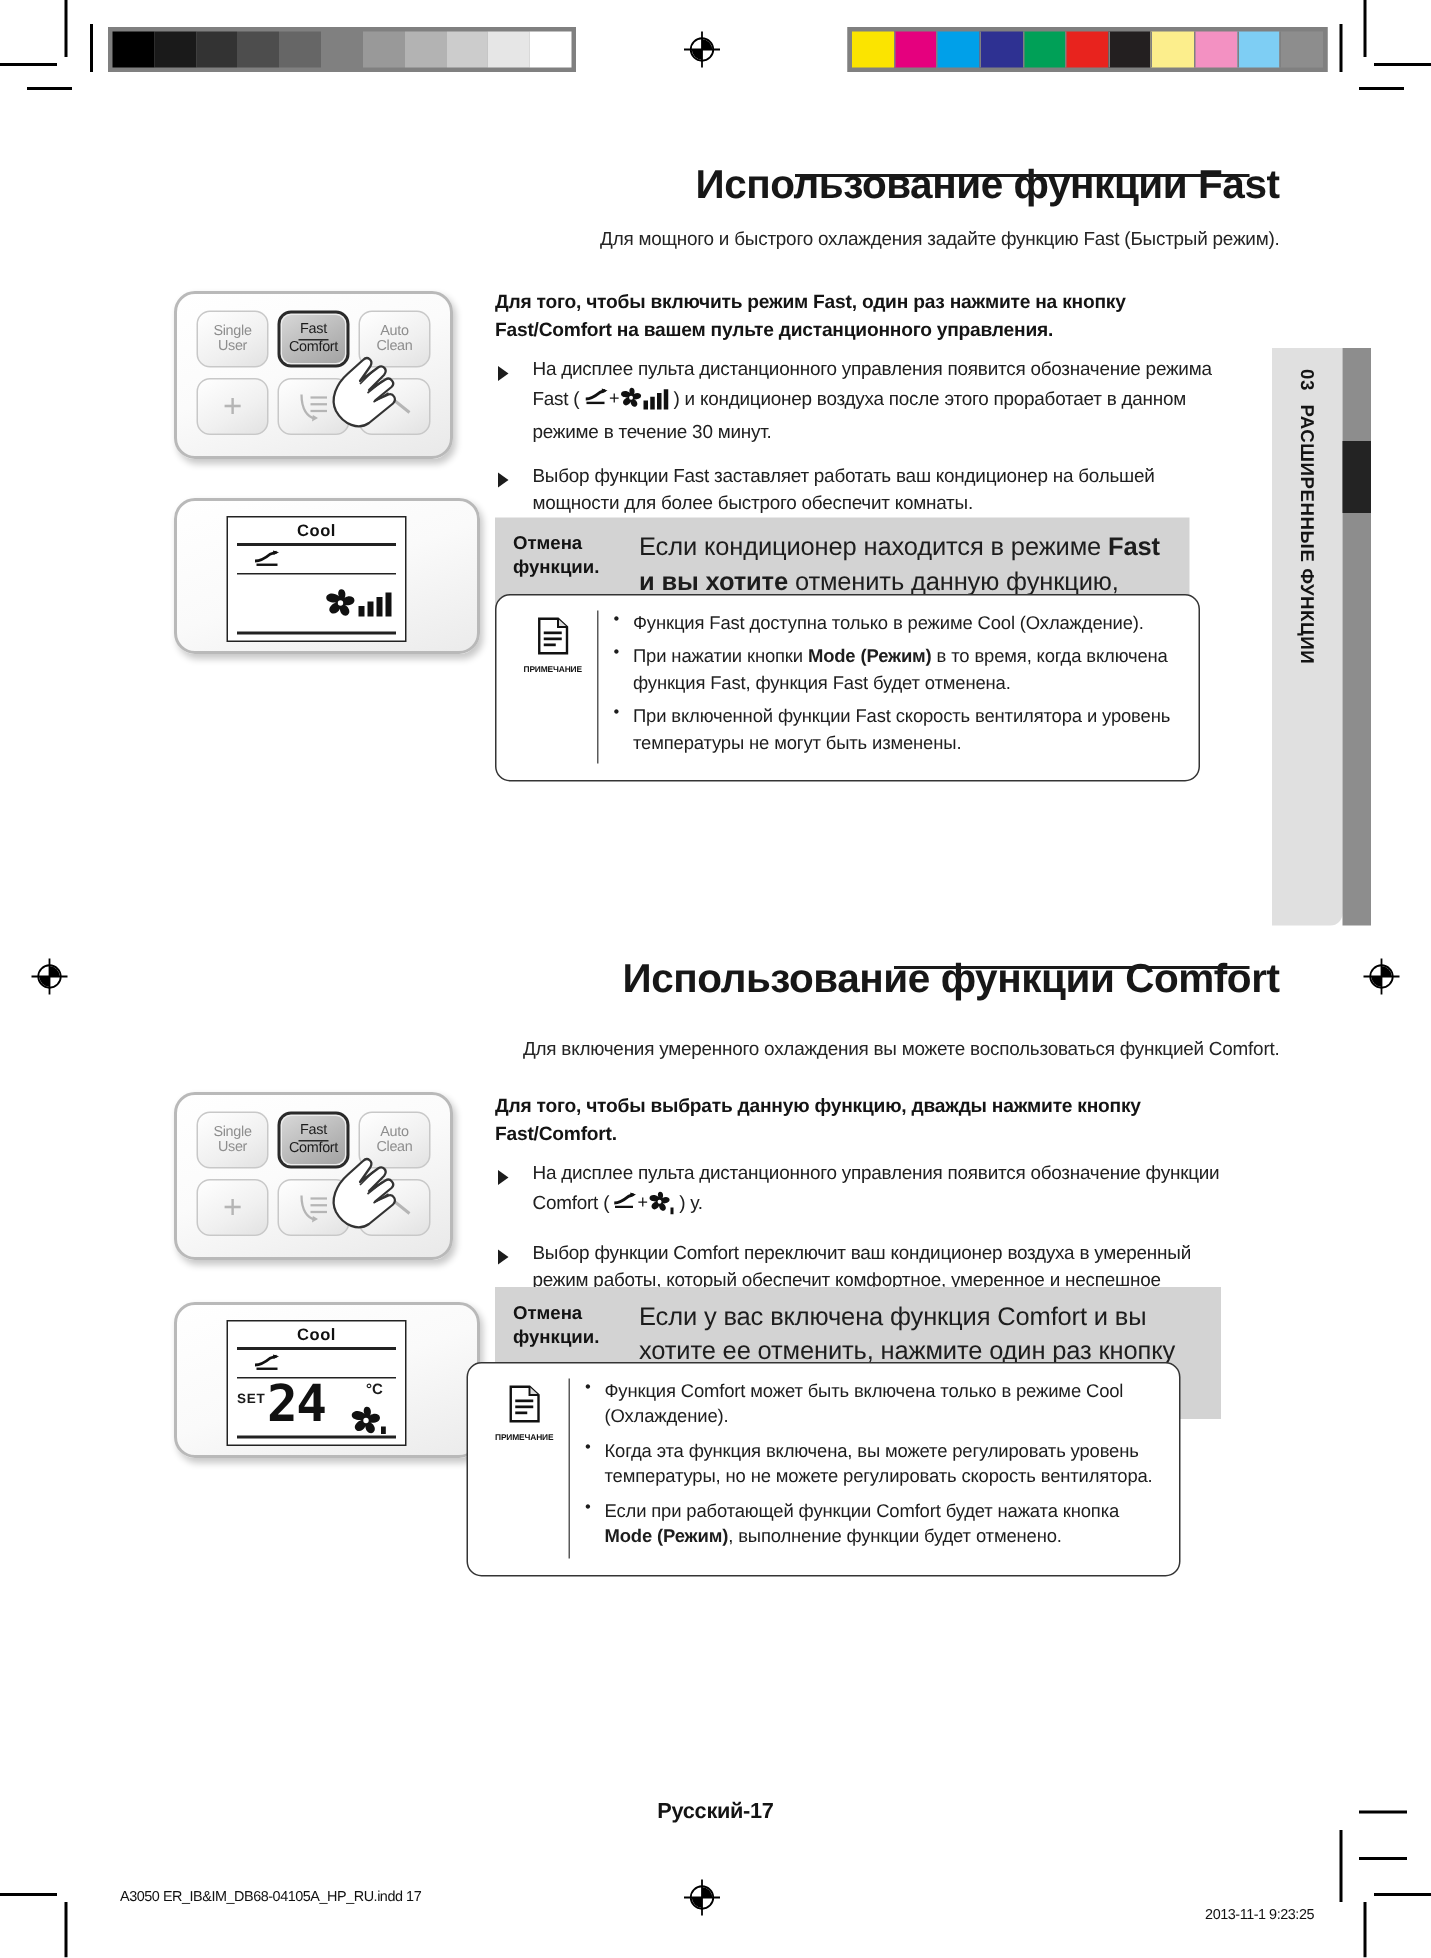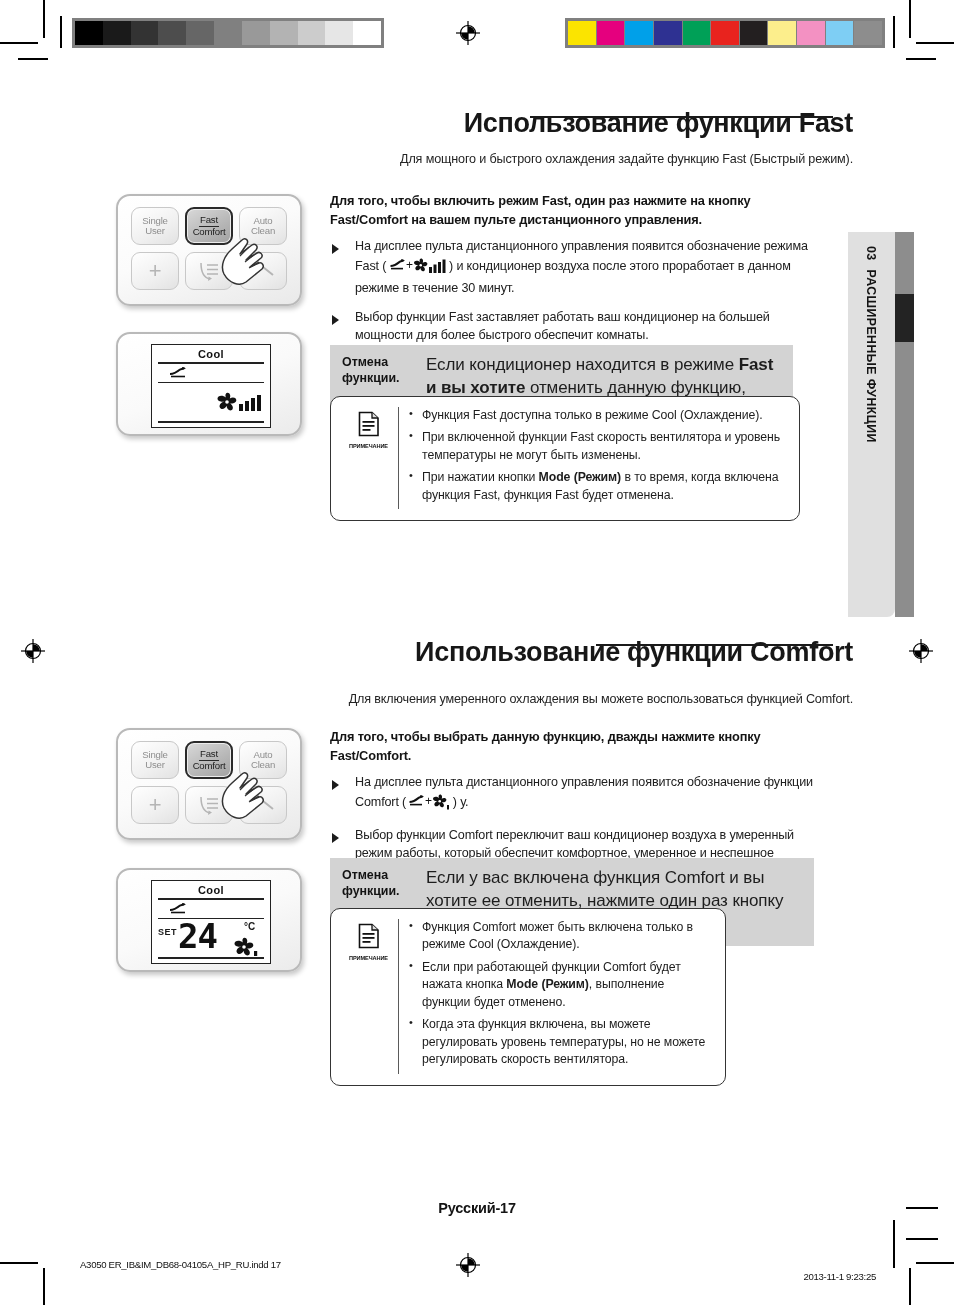--- a/index.html
+++ b/index.html
@@ -101,21 +101,21 @@
 
   .hand {
     position: absolute;
     width: 58px; height: 62px;
     pointer-events: none;
   }
 
   
   .lcdbox {
     position: absolute;
-    width: 186px; height: 104px;
+    width: 204px; height: 104px;
     border: 2px solid #b9b9b9;
     border-radius: 14px;
     background: linear-gradient(160deg,#ffffff 0%, #fafafa 50%, #ebebeb 100%);
     box-shadow: 2px 3px 5px rgba(0,0,0,0.22);
   }
   .lcd {
     position: absolute; left: 33px; top: 10px;
     width: 120px; height: 84px;
     border: 1.6px solid #222;
     background: #fff;
@@ -494,22 +494,22 @@
         <path d="M14 1.5 V7 H20" fill="#ddd" stroke="#111" stroke-width="1.3"></path>
         <rect x="4.5" y="10" width="12" height="1.8" fill="#111"></rect>
         <rect x="4.5" y="14" width="12" height="1.8" fill="#111"></rect>
         <rect x="4.5" y="18" width="8" height="1.8" fill="#111"></rect>
       </svg>
     </span>
     <span class="cap">ПРИМЕЧАНИЕ</span>
   </div>
   <ul class="notes">
     <li><span>Функция Fast доступна только в режиме Cool (Охлаждение).</span></li>
+    <li><span>При нажатии кнопки </span><b>Mode (Режим)</b><span> в то время, когда включена функция Fast, функция Fast будет отменена.</span></li>
     <li><span>При включенной функции Fast скорость вентилятора и уровень температуры не могут быть изменены.</span></li>
-    <li><span>При нажатии кнопки </span><b>Mode (Режим)</b><span> в то время, когда включена функция Fast, функция Fast будет отменена.</span></li>
   </ul>
 </div>
 
 <div class="section" style="top:637px;">
   <h1 class="title">Использование функции Comfort</h1>
 </div>
 <div class="title-rule" style="left:596px;top:644px;width:237px;"></div>
 
 <div class="section" style="top:692px;">
   <p class="intro">Для включения умеренного охлаждения вы можете воспользоваться функцией Comfort.</p>
@@ -619,35 +619,35 @@
 
 <div class="cancel" style="left:330px;top:858px;width:484px;">
   <div class="c-label">
     <span>Отмена функции.</span>
   </div>
   <div class="c-body">
     <span>Если у вас включена функция Comfort и вы хотите ее отменить, нажмите один раз кнопку </span><b>Clean/Comfort</b><span>.</span>
   </div>
 </div>
 
-<div class="notebox" style="left:330px;top:908px;width:396px;">
+<div class="notebox" style="left:311px;top:908px;width:476px;">
   <div class="note-icon-wrap">
     <span>
       <svg width="22" height="26" viewBox="0 0 22 26">
         <path d="M1.5 1.5 H14 L20 7 V24.5 H1.5 Z" fill="#fff" stroke="#111" stroke-width="1.6"></path>
         <path d="M14 1.5 V7 H20" fill="#ddd" stroke="#111" stroke-width="1.3"></path>
         <rect x="4.5" y="10" width="12" height="1.8" fill="#111"></rect>
         <rect x="4.5" y="14" width="12" height="1.8" fill="#111"></rect>
         <rect x="4.5" y="18" width="8" height="1.8" fill="#111"></rect>
       </svg>
     </span>
     <span class="cap">ПРИМЕЧАНИЕ</span>
   </div>
   <ul class="notes">
     <li><span>Функция Comfort может быть включена только в режиме Cool (Охлаждение).</span></li>
+    <li><span>Когда эта функция включена, вы можете регулировать уровень температуры, но не можете регулировать скорость вентилятора.</span></li>
     <li><span>Если при работающей функции  Comfort  будет нажата кнопка </span><b>Mode (Режим)</b><span>, выполнение функции будет отменено.</span></li>
-    <li><span>Когда эта функция включена, вы можете регулировать уровень температуры, но не можете регулировать скорость вентилятора.</span></li>
   </ul>
 </div>
 
 <div class="pagenum">Русский-17</div>
 <div class="filename">A3050 ER_IB&amp;IM_DB68-04105A_HP_RU.indd   17</div>
 <div class="timestamp">2013-11-1   9:23:25</div>
 
 </body></html>

